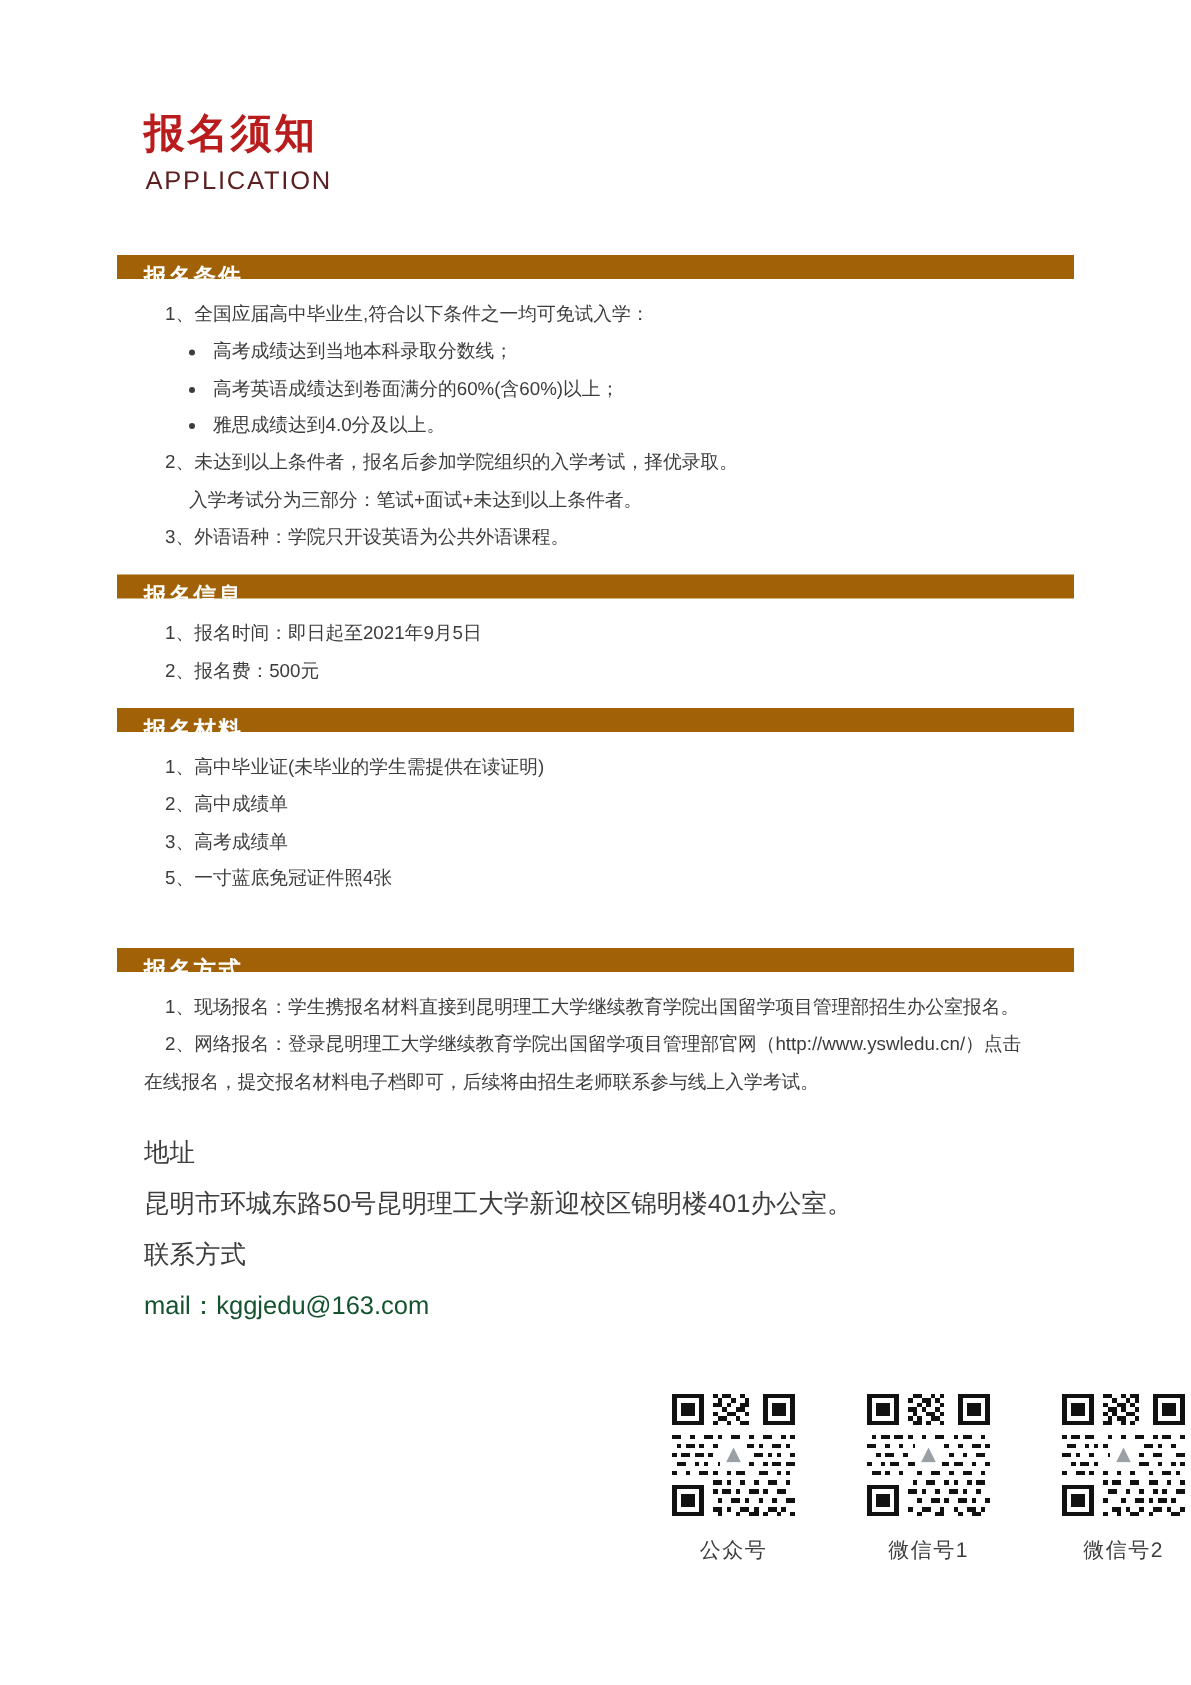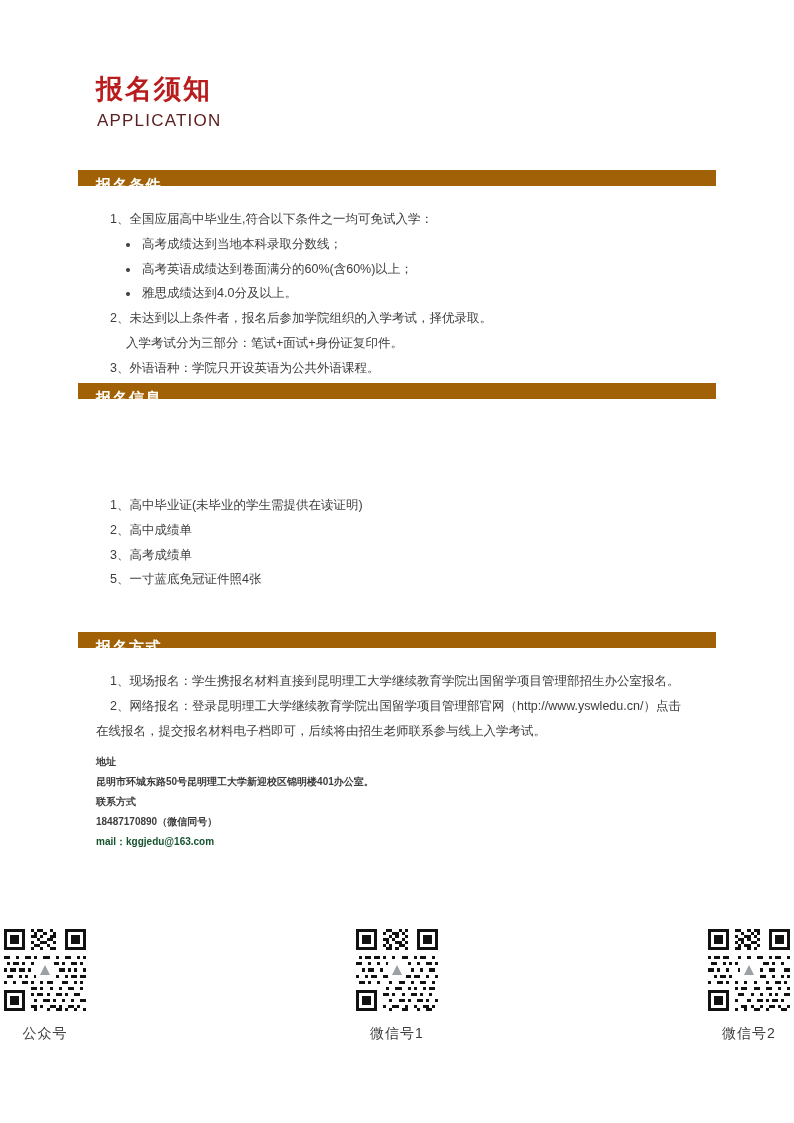--- a/index.html
+++ b/index.html
@@ -53,21 +53,21 @@
     color: #ffffff;
     font-size: 15px;
     font-weight: bold;
     letter-spacing: 1.5px;
     padding: 7px 0 7px 18px;
     box-sizing: border-box;
     height: 16px;
     line-height: 16px;
   }
   .body {
-    padding: 22px 0 0 18px;
+    padding: 12px 0 0 18px;
     font-size: 12.5px;
     color: #3d3d3d;
     line-height: 1.9;
   }
   .body .ln {
     margin: 0 0 1px 0;
     white-space: nowrap;
   }
   .indent1 {
     padding-left: 14px;
@@ -88,36 +88,35 @@
     background: #3d3d3d;
   }
   .indent-cont {
     padding-left: 30px;
   }
   
   .contact {
     position: absolute;
     left: 96px;
     top: 752px;
-    font-size: 10px;
+    font-size: 17px;
     line-height: 2.0;
     color: #3d3d3d;
-    font-weight: bold;
   }
   .contact .mail {
     color: #14532d;
   }
   
   .qr-row {
     position: absolute;
     left: 0;
     top: 925px;
     width: 794px;
     display: flex;
-    justify-content: space-between;
+    justify-content: flex-end;
     gap: 40px;
   }
   .qr-item {
     width: 90px;
     text-align: center;
   }
   .qr-box {
     width: 88px;
     height: 88px;
     background: #ffffff;
@@ -167,30 +166,35 @@
   </div>
 
   <div class="section" style="top:170px;">
     <div class="bar">报名条件</div>
     <div class="body">
       <p class="ln indent1">1、全国应届高中毕业生,符合以下条件之一均可免试入学：</p>
       <p class="ln sub">高考成绩达到当地本科录取分数线；</p>
       <p class="ln sub">高考英语成绩达到卷面满分的60%(含60%)以上；</p>
       <p class="ln sub">雅思成绩达到4.0分及以上。</p>
       <p class="ln indent1">2、未达到以上条件者，报名后参加学院组织的入学考试，择优录取。</p>
-      <p class="ln indent-cont">入学考试分为三部分：笔试+面试+身份证复印件。</p>
+      <p class="ln indent-cont">入学考试分为三部分：笔试+面试+未达到以上条件者。</p>
       <p class="ln indent1">3、外语语种：学院只开设英语为公共外语课程。</p>
     </div>
   </div>
 
   <div class="section" style="top:383px;">
     <div class="bar">报名信息</div>
+    <div class="body">
+      <p class="ln indent1">1、报名时间：即日起至2021年9月5日</p>
+      <p class="ln indent1">2、报名费：500元</p>
+    </div>
   </div>
 
   <div class="section" style="top:472px;">
+    <div class="bar">报名材料</div>
     <div class="body">
       <p class="ln indent1">1、高中毕业证(未毕业的学生需提供在读证明)</p>
       <p class="ln indent1">2、高中成绩单</p>
       <p class="ln indent1">3、高考成绩单</p>
       <p class="ln indent1">5、一寸蓝底免冠证件照4张</p>
     </div>
   </div>
 
   <div class="section" style="top:632px;">
     <div class="bar">报名方式</div>
@@ -198,21 +202,20 @@
       <p class="ln indent1">1、现场报名：学生携报名材料直接到昆明理工大学继续教育学院出国留学项目管理部招生办公室报名。</p>
       <p class="ln indent1">2、网络报名：登录昆明理工大学继续教育学院出国留学项目管理部官网（http://www.yswledu.cn/）点击</p>
       <p class="ln">在线报名，提交报名材料电子档即可，后续将由招生老师联系参与线上入学考试。</p>
     </div>
   </div>
 
   <div class="contact">
     <div>地址</div>
     <div>昆明市环城东路50号昆明理工大学新迎校区锦明楼401办公室。</div>
     <div>联系方式</div>
-    <div>18487170890（微信同号）</div>
     <div class="mail">mail：kggjedu@163.com</div>
   </div>
 
   <div class="qr-row">
     <div class="qr-item">
       <div class="qr-box">
         <svg width="88" height="88" viewBox="0 0 29 29" shape-rendering="crispEdges">
           <rect width="29" height="29" fill="#ffffff"></rect>
           <g fill="#111111">
             <rect x="1" y="1" width="7" height="1"></rect>

